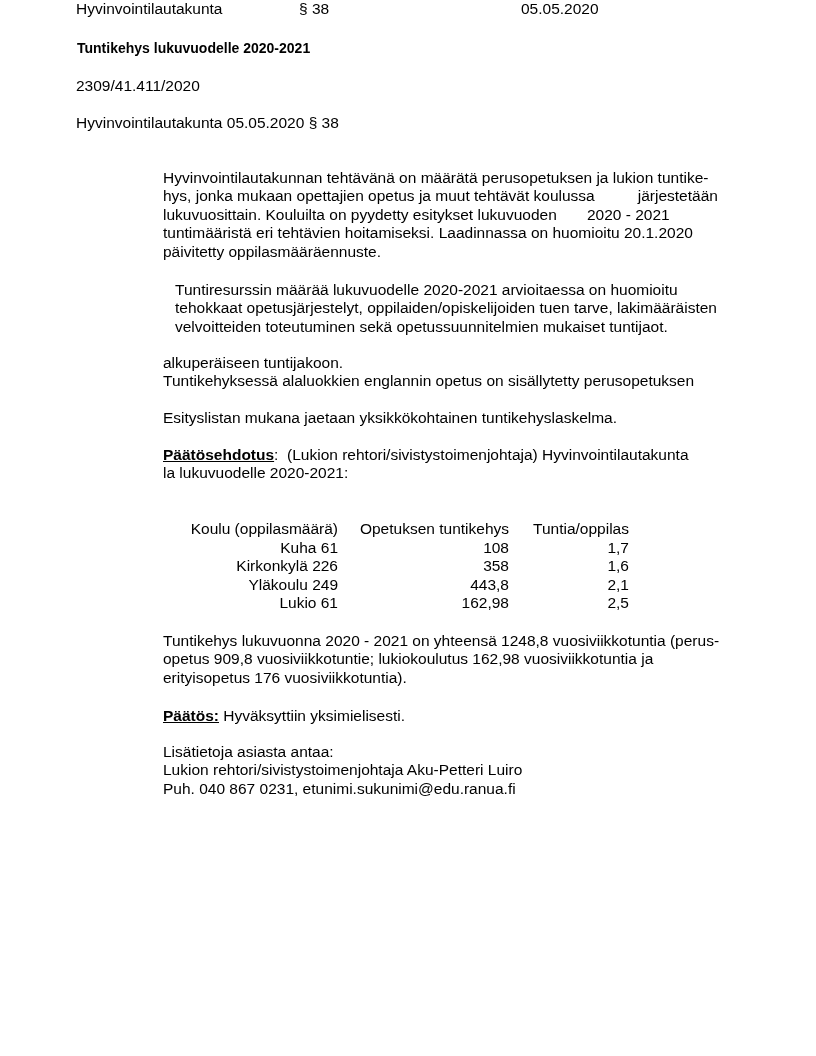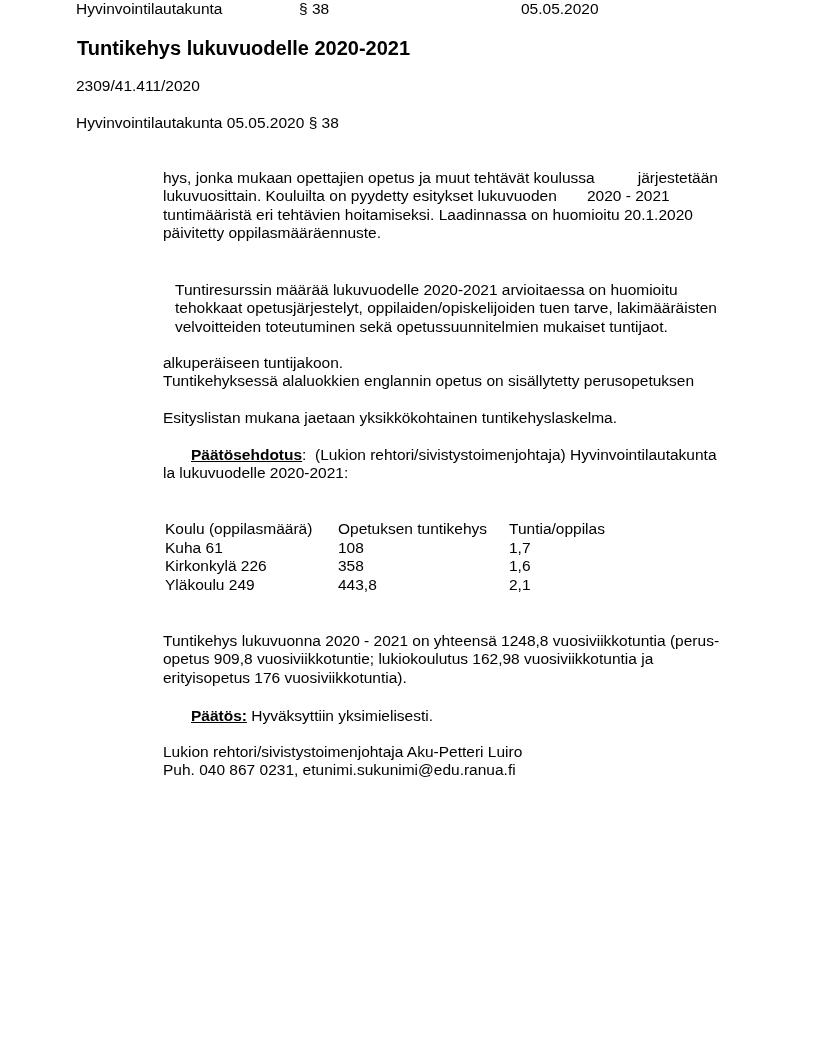--- a/index.html
+++ b/index.html
@@ -16,21 +16,21 @@
       color: #000000;
       font-size: 15.5px;
     }
     .abs { position: absolute; white-space: nowrap; }
     .hdr { top: 0px; font-size: 15.5px; line-height: 18px; }
     #hdr-board { left: 76px; }
     #hdr-section { left: 299px; }
     #hdr-date { left: 521px; }
     #doc-title {
       left: 77px; top: 37px;
-      font-size: 20px; font-weight: bold; line-height: 22px;
+      font-size: 14px; font-weight: bold; line-height: 22px;
       margin: 0;
     }
     #doc-ref { left: 76px; top: 77px; line-height: 18px; }
     #meeting-line { left: 76px; top: 114px; line-height: 18px; }
 
     .body-block {
       position: absolute;
       left: 163px;
       width: 580px;
       line-height: 18.4px;
@@ -41,50 +41,51 @@
     #para1 { top: 169px; }
     #para2 { top: 281px; margin-left: 12px; }
     #para3 { top: 354px; }
     #para4 { top: 409px; }
     #proposal { top: 446px; }
     #decision-table-wrap { top: 520px; }
     #summary { top: 632px; }
     #decision { top: 707px; }
     #contact { top: 743px; }
 
-    .u-bold { font-weight: bold; text-decoration: underline; margin-left: 28px; }
+    .u-bold { font-weight: bold; text-decoration: underline; }
 
     table.decision-table {
       border-collapse: collapse;
       font-size: 15.5px;
     }
     table.decision-table td, table.decision-table th {
       padding: 0;
       font-weight: normal;
-      text-align: left;
+      text-align: right;
       line-height: 18.6px;
       vertical-align: top;
       white-space: nowrap;
     }
     .col1 { width: 173px; padding-left: 2px !important; }
     .col2 { width: 171px; }
     .col3 { width: 120px; margin-left: 12px; }
   </style>
 </head>
 <body>
 
 <div class="abs hdr" id="hdr-board">Hyvinvointilautakunta</div>
 <div class="abs hdr" id="hdr-section">§ 38</div>
 <div class="abs hdr" id="hdr-date">05.05.2020</div>
 
 <h1 class="abs" id="doc-title">Tuntikehys lukuvuodelle 2020-2021</h1>
 <div class="abs" id="doc-ref">2309/41.411/2020</div>
 <div class="abs" id="meeting-line">Hyvinvointilautakunta 05.05.2020 § 38</div>
 
 <div class="body-block" id="para1">
+  <span class="line">Hyvinvointilautakunnan tehtävänä on määrätä perusopetuksen ja lukion tuntike-</span>
   <span class="line">hys, jonka mukaan opettajien opetus ja muut tehtävät koulussa          järjestetään</span>
   <span class="line">lukuvuosittain. Kouluilta on pyydetty esitykset lukuvuoden       2020 - 2021</span>
   <span class="line">tuntimääristä eri tehtävien hoitamiseksi. Laadinnassa on huomioitu 20.1.2020</span>
   <span class="line">päivitetty oppilasmääräennuste.</span>
 </div>
 
 <div class="body-block" id="para2">
   <span class="line">Tuntiresurssin määrää lukuvuodelle 2020-2021 arvioitaessa on huomioitu</span>
   <span class="line">tehokkaat opetusjärjestelyt, oppilaiden/opiskelijoiden tuen tarve, lakimääräisten</span>
   <span class="line">velvoitteiden toteutuminen sekä opetussuunnitelmien mukaiset tuntijaot.</span>
@@ -122,30 +123,36 @@
       <tr>
         <td class="col1">Kirkonkylä 226</td>
         <td class="col2">358</td>
         <td class="col3">1,6</td>
       </tr>
       <tr>
         <td class="col1">Yläkoulu 249</td>
         <td class="col2">443,8</td>
         <td class="col3">2,1</td>
       </tr>
+      <tr>
+        <td class="col1">Lukio 61</td>
+        <td class="col2">162,98</td>
+        <td class="col3">2,5</td>
+      </tr>
     </tbody>
   </table>
 </div>
 
 <div class="body-block" id="summary">
   <span class="line">Tuntikehys lukuvuonna 2020 - 2021 on yhteensä 1248,8 vuosiviikkotuntia (perus-</span>
   <span class="line">opetus 909,8 vuosiviikkotuntie; lukiokoulutus 162,98 vuosiviikkotuntia ja</span>
   <span class="line">erityisopetus 176 vuosiviikkotuntia).</span>
 </div>
 
 <div class="body-block" id="decision">
   <span class="line"><span class="u-bold">Päätös:</span><span> Hyväksyttiin yksimielisesti.</span></span>
 </div>
 
 <div class="body-block" id="contact">
+  <span class="line">Lisätietoja asiasta antaa:</span>
   <span class="line">Lukion rehtori/sivistystoimenjohtaja Aku-Petteri Luiro</span>
   <span class="line">Puh. 040 867 0231, etunimi.sukunimi@edu.ranua.fi</span>
 </div>
 
 </body></html>

